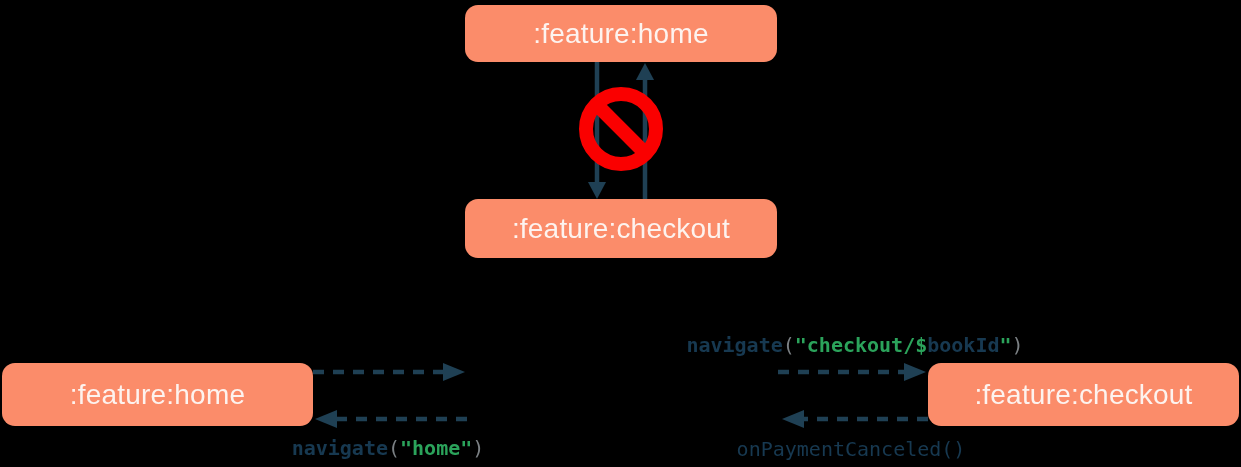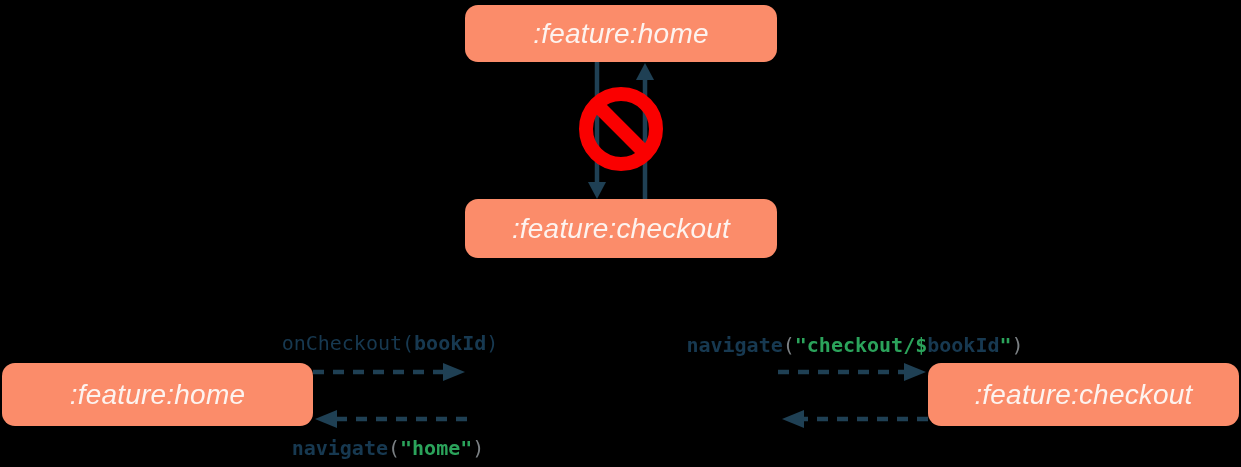--- a/index.html
+++ b/index.html
@@ -4,21 +4,21 @@
 <style>
   :root{
     --background:#000000; --salmon:#FB8C6A; --green-box:#03DE8D;
     --box-text-light:#FDF3EF; --box-text-dark:#21395B; --arrow:#1F4054;
     --code-navy:#173951; --code-green:#2BA35B; --code-gray:#7B8084; --ban-red:#FA0000;
   }
   html,body{margin:0;padding:0;background:#000;}
   .canvas{position:relative;width:1241px;height:467px;background:var(--background,#000);
           overflow:hidden;font-family:"Liberation Sans",sans-serif;}
   .box{position:absolute;border-radius:13px;display:flex;align-items:center;justify-content:center;}
-  .box.salmon{background:var(--salmon,#FB8C6A);font-style:italic;}
+  .box.salmon{background:var(--salmon,#FB8C6A);}
   .box.green{background:var(--green-box,#03DE8D);}
   .box-label{font-size:28px;font-weight:500;letter-spacing:0.2px;}
   .box-label.light{color:var(--box-text-light,#FDF3EF);}
   .box-label.dark{color:var(--box-text-dark,#21395B);}
 
   #top-home{left:465px;top:5px;width:312px;height:57px;}
   #top-checkout{left:465px;top:199px;width:312px;height:59px;}
   #bottom-home{left:2px;top:363px;width:311px;height:63px;}
   #bottom-app{left:467px;top:363px;width:311px;height:63px;}
   #bottom-checkout{left:928px;top:363px;width:311px;height:63px;}
@@ -97,20 +97,20 @@
     <g>
       <line class="arrow-line dashed" x1="0" y1="7" x2="126" y2="7"></line>
       <polygon class="arrow-head" points="126,-2 126,16 148,7"></polygon>
     </g>
     <g>
       <line class="arrow-line dashed" x1="150" y1="54" x2="26" y2="54"></line>
       <polygon class="arrow-head" points="26,45 26,63 4,54"></polygon>
     </g>
   </svg>
 
-  <div class="code-label lbl-oncheckout"><span class="tk navy">onCheckout(</span><span class="tk navy b">bookId</span><span class="tk navy">)</span></div>
 
   <div class="code-label lbl-nav-checkout"><span class="tk navy b">navigate</span><span class="tk gray">(</span><span class="tk green b">"checkout/$</span><span class="tk navy b">bookId</span><span class="tk green b">"</span><span class="tk gray">)</span></div>
 
   <div class="code-label lbl-nav-home"><span class="tk navy b">navigate</span><span class="tk gray">(</span><span class="tk green b">"home"</span><span class="tk gray">)</span></div>
 
+  <div class="code-label lbl-onpayment"><span class="tk navy">onPaymentCanceled()</span></div>
 
 </div>
 
 </body></html>

